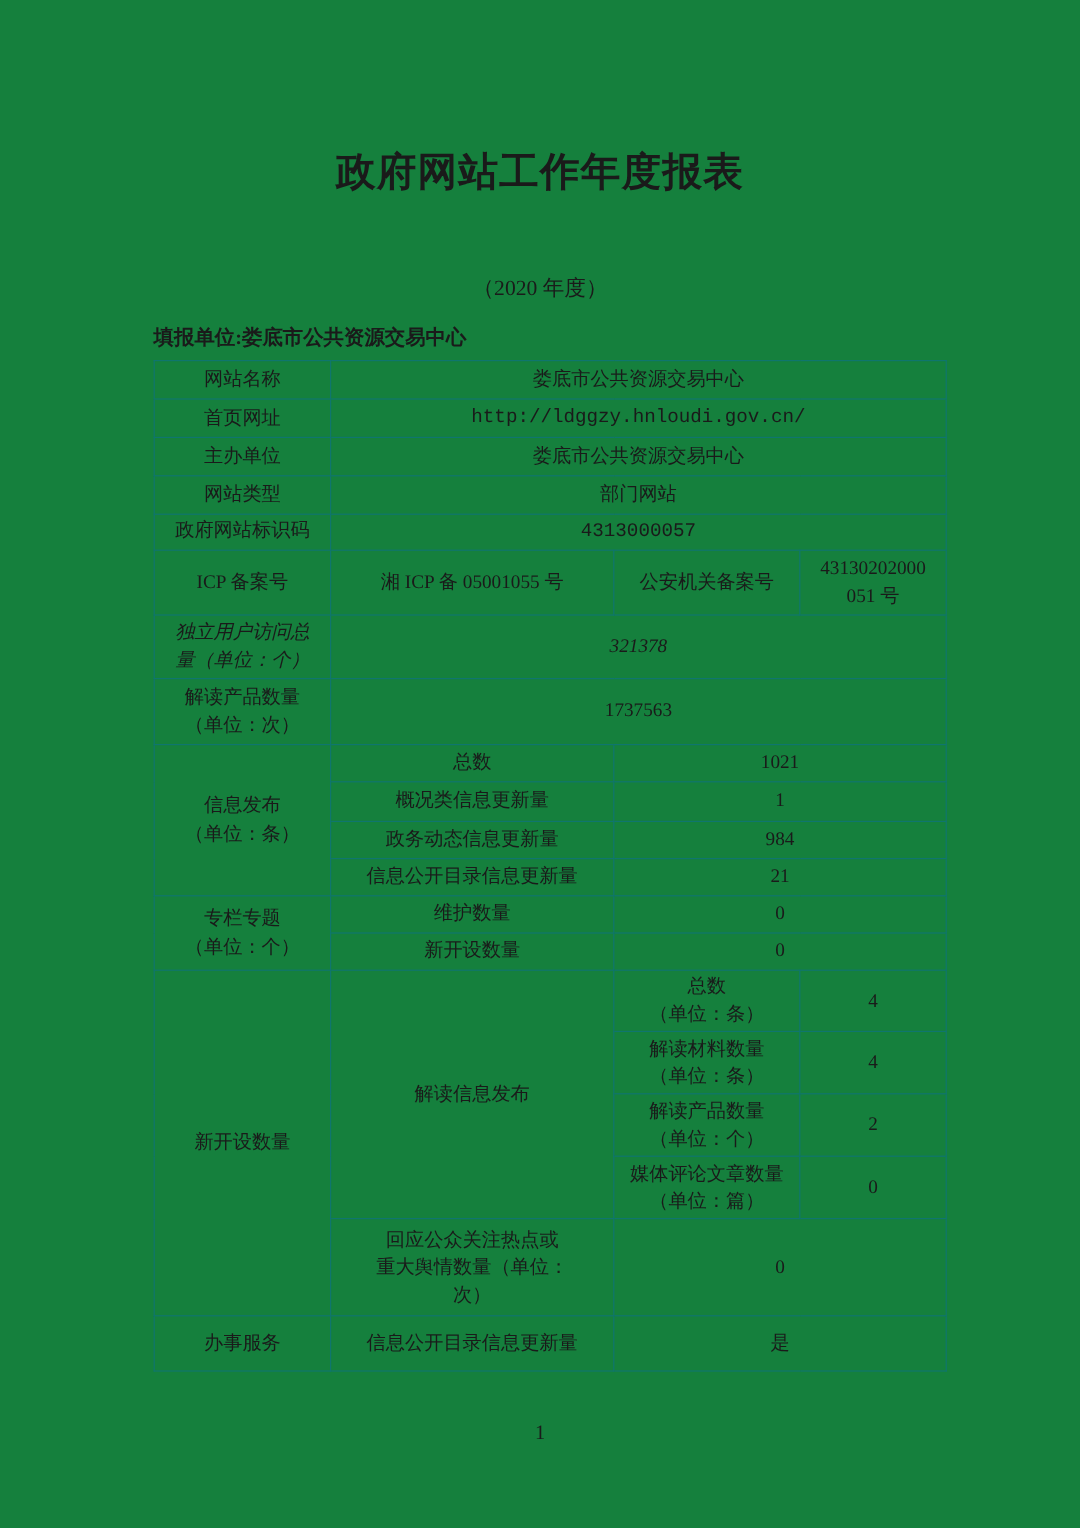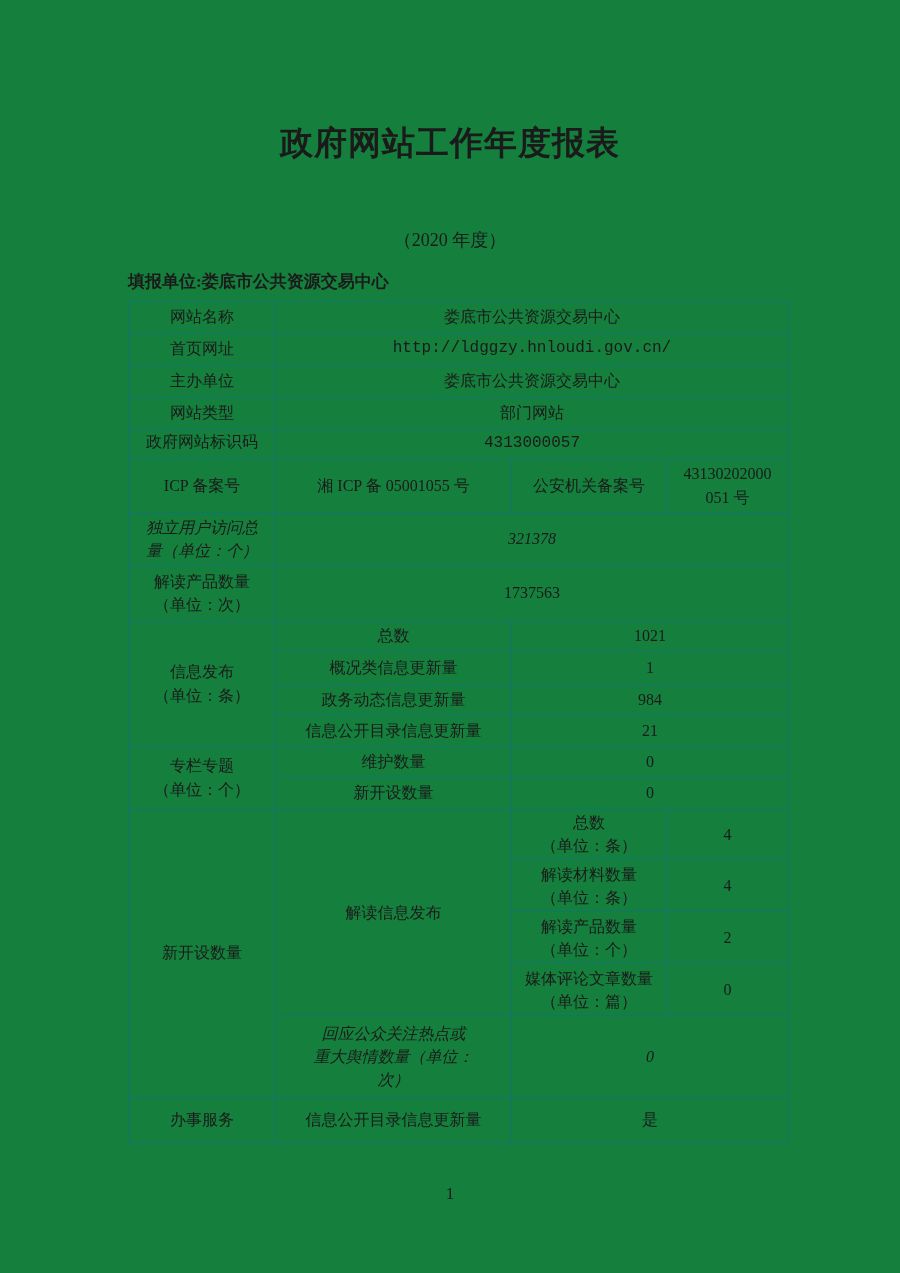--- a/index.html
+++ b/index.html
@@ -54,21 +54,21 @@
   .mono { font-family: "Liberation Mono", "DejaVu Sans Mono", monospace; }
   .h32 { height: 32px; }
   .h30 { height: 30px; font-family: Liberation Mono, monospace; }
   .h54 { height: 54px; }
   .h53 { height: 53px; font-style: italic; }
   .h55 { height: 55px; }
   .h31 { height: 31px; }
   .h33 { height: 33px; }
   .h51 { height: 51px; }
   .h52 { height: 52px; }
-  .h81 { height: 81px; font-style: italic; }
+  .h81 { height: 81px; }
   .h46 { height: 46px; }
   td.valign-bottom { vertical-align: bottom; padding-bottom: 7px; }
   td.valign-top { vertical-align: top; padding-top: 7px; }
   .page-number {
     position: absolute;
     top: 1184px; left: 0; width: 100%;
     text-align: center;
     font-size: 17px;
   }
 </style>

